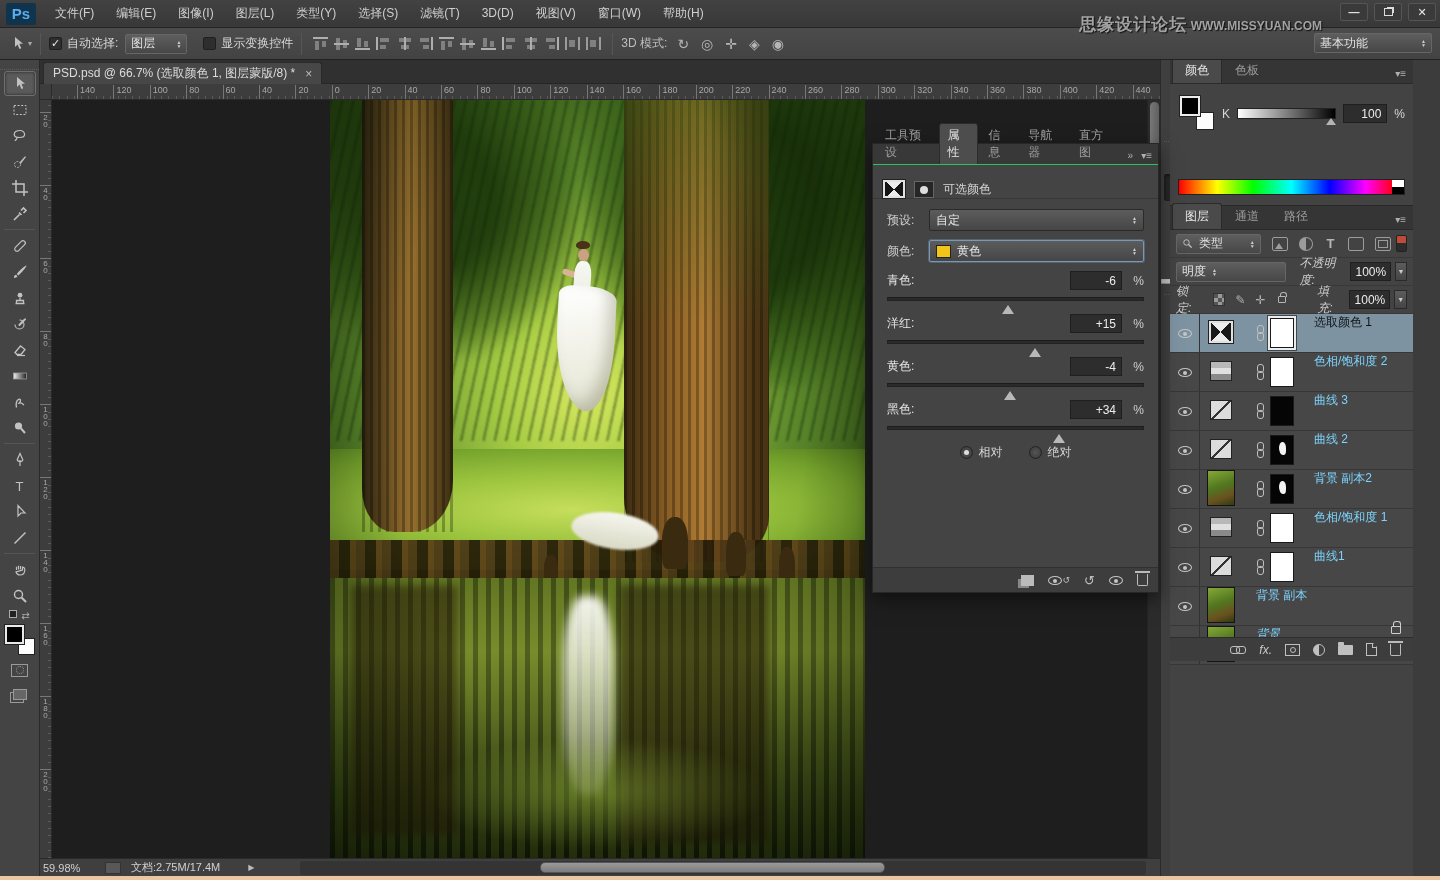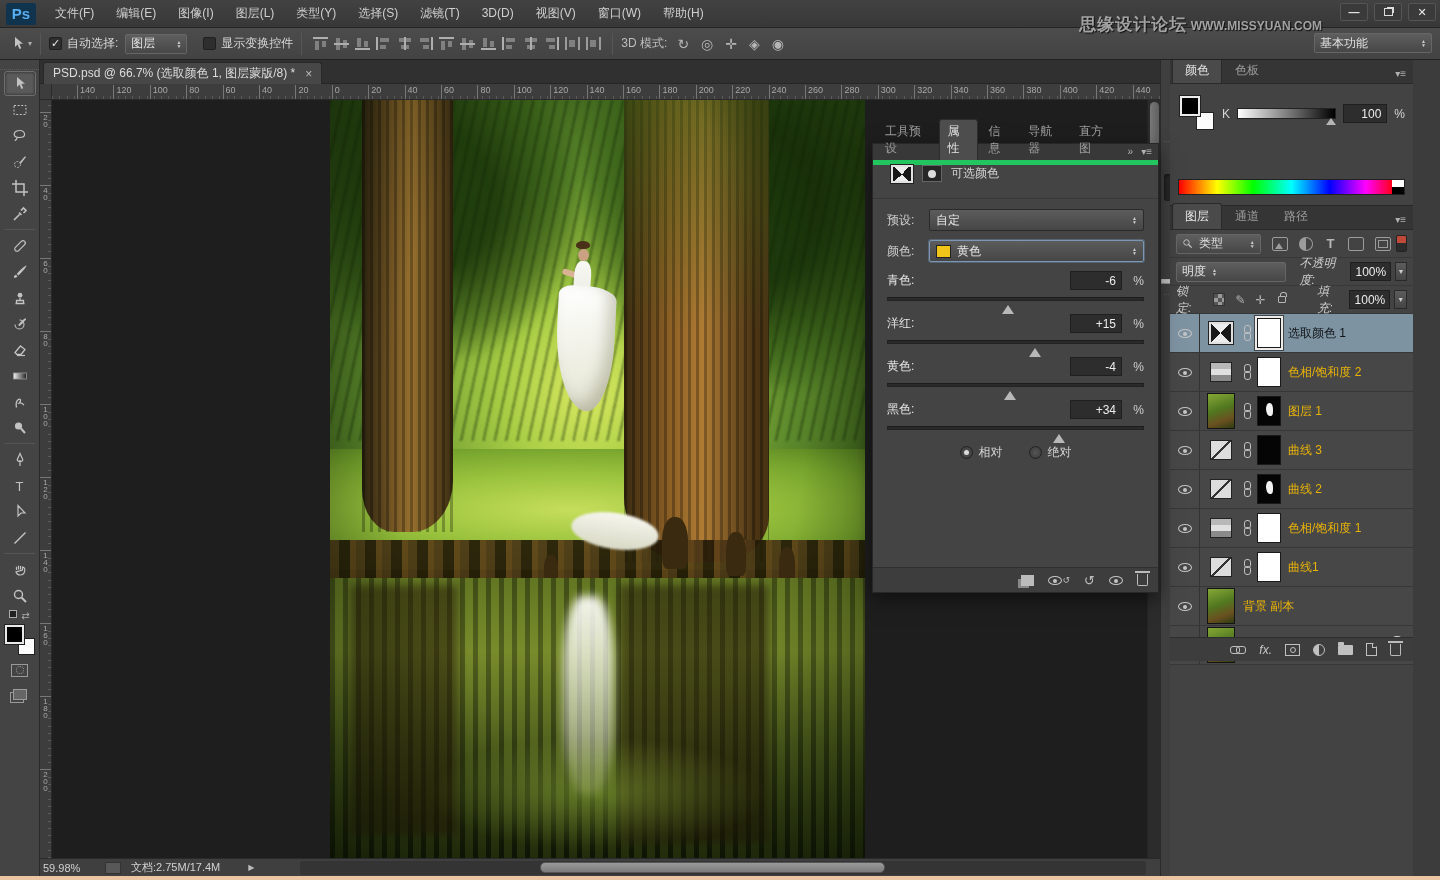--- a/index.html
+++ b/index.html
@@ -124,25 +124,25 @@
   .p-refl-tl { left:4%; top:64%; width:20%; height:33%; background:rgba(38,26,8,.55); filter:blur(4px);}
   .p-refl-tr { left:54%; top:64%; width:28%; height:34%; background:rgba(34,24,8,.55); filter:blur(4px);}
   .p-refl-dress { left:43.6%; top:65.5%; width:9.5%; height:26%; background:linear-gradient(rgba(255,255,252,.92), rgba(255,255,238,.25));
     border-radius:38%; filter:blur(4px);}
   .p-refl-glow { left:18%; top:84%; width:64%; height:15%; background:radial-gradient(ellipse, rgba(150,180,60,.5), transparent 70%); filter:blur(3px);}
   .p-vign { inset:0; background:radial-gradient(ellipse at 50% 42%, transparent 55%, rgba(8,16,3,.55) 100%);}
 
   
   #props { position:absolute; left:872px; top:143px; width:287px; height:450px; background:#444;
     border:1px solid #272727; box-shadow:0 6px 18px rgba(0,0,0,.5); z-index:20;}
-  #props-tabs { height:21px; background:#383838; border-bottom:5px solid #22c55e; display:flex; align-items:flex-end; padding-left:4px;}
+  #props-tabs { height:21px; background:#383838; border-bottom:1px solid #22c55e; display:flex; align-items:flex-end; padding-left:4px;}
   .ptab { padding:3px 8px 3px; font-size:12px; color:#9c9c9c; margin-right:2px; border-radius:3px 3px 0 0;}
   .ptab.active { background:#4d4d4d; color:#e4e4e4; border:1px solid #2c2c2c; border-bottom:none;}
   .ptabs-right { margin-left:auto; display:flex; gap:8px; padding:0 6px 3px; color:#b0b0b0; font-size:10px;}
-  #props-head { height:34px; display:flex; align-items:flex-start; gap:9px; padding:0 18px; border-bottom:1px solid #383838;}
+  #props-head { height:34px; display:flex; align-items:flex-end; gap:9px; padding:0 10px; border-bottom:1px solid #383838;}
   .sc-ico { width:22px; height:18px; background:conic-gradient(from 45deg,#161616 0 25%,#ececec 0 50%,#161616 0 75%,#ececec 0); border:2px solid #e2e2e2; outline:1px solid #222;}
   .mask-ico { width:20px; height:17px; background:#262626; border:1px solid #666; display:flex; align-items:center; justify-content:center;}
   .mask-ico i { width:8px; height:8px; background:#ddd; border-radius:50%;}
   #props-body { padding:10px 14px 0; }
   .prow { display:flex; align-items:center; margin-bottom:9px; }
   .prow .plabel { width:42px; color:#cfcfcf; }
   .pdd { flex:1; height:22px; background:linear-gradient(#5c5c5c,#464646); border:1px solid #2a2a2a;
     border-radius:2px; display:flex; align-items:center; padding:0 6px; gap:6px; color:#e6e6e6;}
   .pdd.focus { border-color:#7a98b5; box-shadow:0 0 0 1px rgba(120,160,200,.35);}
   .pdd .spin { margin-left:auto; }
@@ -213,21 +213,21 @@
   .lockico { color:#b5b5b5; font-size:12px; margin-left:5px;}
   .lk-checker { width:13px; height:13px; margin-left:5px; background:repeating-conic-gradient(#9a9a9a 0 25%, #555 0 50%) 0 0/8px 8px; border:1px solid #333;}
   .lk-lock { width:9px; height:7px; border:1px solid #b5b5b5; border-radius:1px; position:relative; margin-left:7px;}
   .lk-lock::before { content:""; position:absolute; left:1px; top:-5px; width:5px; height:4px; border:1px solid #b5b5b5; border-bottom:none; border-radius:3px 3px 0 0;}
 
   #layerlist { }
   .lrow { height:39px; display:flex; align-items:stretch; background:#474747; border-bottom:1px solid #373737;}
   .lrow.selected { background:#7e93a2; }
   .lrow.selected .lname { color:#101418; }
   .eyecell { width:30px; border-right:1px solid #333; display:flex; align-items:center; justify-content:center; flex:none;}
-  .lcontent { display:flex; align-items:center; padding-left:6px; gap:7px; flex:1; min-width:0;}
+  .lcontent { display:flex; padding-left:6px; gap:20px; flex:1; min-width:0;}
   .lthumb { width:30px; height:36px; display:flex; align-items:center; justify-content:center; flex:none;}
   .lthumb::after { content:""; display:block;}
   .t-image::after { width:26px; height:34px; border:1px solid #141414;
     background:linear-gradient(160deg,#86a836 0%,#517720 45%,#6a5020 75%,#2c3c10 100%);}
   .t-selcolor::after { width:20px; height:18px; border:2px solid #e0e0e0; outline:1px solid #222;
     background:conic-gradient(from 45deg,#181818 0 25%,#ececec 0 50%,#181818 0 75%,#ececec 0);}
   .t-huesat::after { width:20px; height:18px; border:1px solid #222;
     background:linear-gradient(#b8b8b8 0 34%,#e0e0e0 34% 67%,#8a8a8a 67%);}
   .t-curves::after { width:20px; height:18px; border:1px solid #222; background:
     linear-gradient(135deg,transparent 46%,#333 46% 54%,transparent 54%),
@@ -235,21 +235,21 @@
     linear-gradient(0deg,transparent 48%,#999 48% 52%,transparent 52%),#dcdcdc;}
   .maskwrap { display:flex; align-items:center; gap:6px;}
   .chain { width:8px; height:17px; position:relative; flex:none;}
   .chain::before,.chain::after { content:""; position:absolute; left:1px; width:5px; height:7px; border:1.5px solid #c0c0c0; border-radius:3px;}
   .chain::before { top:0; } .chain::after { top:7px; }
   .lmask { width:24px; height:30px; border:1px solid #1a1a1a; background:#fff; position:relative; flex:none;}
   .m-black { background:#050505; }
   .m-blackfig { background:#050505; }
   .m-blackfig::after { content:""; position:absolute; left:8px; top:6px; width:7px; height:13px; background:#f2f2f2; border-radius:45% 45% 35% 55%;}
   .lmask.sel { box-shadow:0 0 0 2px #ececec, 0 0 0 3px #444;}
-  .lname { white-space:nowrap; overflow:hidden; color:#eab308; font-size:12px;}
+  .lname { white-space:nowrap; overflow:hidden; color:#7dd3fc; font-size:12px;}
   .bg-layer .lname { font-style:italic; }
   .padlock { display:none; margin-left:auto; margin-right:12px; width:10px; height:8px; border:1px solid #cfcfcf; border-radius:1px; position:relative; flex:none;}
   .padlock::before { content:""; position:absolute; left:1px; top:-6px; width:6px; height:5px; border:1.5px solid #cfcfcf; border-bottom:none; border-radius:3px 3px 0 0;}
   .padlock.show { display:inline-block; }
   #lp-bottombar { position:absolute; left:0; bottom:4px; width:100%; height:24px; background:#3d3d3d; border-top:1px solid #2e2e2e;
     display:flex; align-items:center; justify-content:flex-end; gap:13px; padding-right:12px; color:#c0c0c0;}
   .b-chain { width:16px; height:8px; position:relative;}
   .b-chain::before,.b-chain::after { content:""; position:absolute; top:0; width:8px; height:6px; border:1.5px solid #c0c0c0; border-radius:3px;}
   .b-chain::before{left:0;} .b-chain::after{left:6px;}
   .b-fx { font-size:12px; font-style:italic; color:#c8c8c8;}
@@ -900,34 +900,20 @@
             <span class="lthumb t-huesat"></span>
             <span class="maskwrap on">
               <span class="chain"></span>
               <span class="lmask"></span>
             </span>
             <span class="lname">色相/饱和度 2</span>
 
           </div>
         </div>
 
-        <div class="lrow">
-          <div class="eyecell">
-            <span class="eye"></span>
-          </div>
-          <div class="lcontent">
-            <span class="lthumb t-image"></span>
-            <span class="maskwrap on">
-              <span class="chain"></span>
-              <span class="lmask m-blackfig"></span>
-            </span>
-            <span class="lname">图层 1</span>
-
-          </div>
-        </div>
 
         <div class="lrow">
           <div class="eyecell">
             <span class="eye"></span>
           </div>
           <div class="lcontent">
             <span class="lthumb t-curves"></span>
             <span class="maskwrap on">
               <span class="chain"></span>
               <span class="lmask m-black"></span>
@@ -945,20 +931,34 @@
             <span class="lthumb t-curves"></span>
             <span class="maskwrap on">
               <span class="chain"></span>
               <span class="lmask m-blackfig"></span>
             </span>
             <span class="lname">曲线 2</span>
 
           </div>
         </div>
 
+        <div class="lrow">
+          <div class="eyecell">
+            <span class="eye"></span>
+          </div>
+          <div class="lcontent">
+            <span class="lthumb t-image"></span>
+            <span class="maskwrap on">
+              <span class="chain"></span>
+              <span class="lmask m-blackfig"></span>
+            </span>
+            <span class="lname">背景 副本2</span>
+
+          </div>
+        </div>
 
         <div class="lrow">
           <div class="eyecell">
             <span class="eye"></span>
           </div>
           <div class="lcontent">
             <span class="lthumb t-huesat"></span>
             <span class="maskwrap on">
               <span class="chain"></span>
               <span class="lmask"></span>

